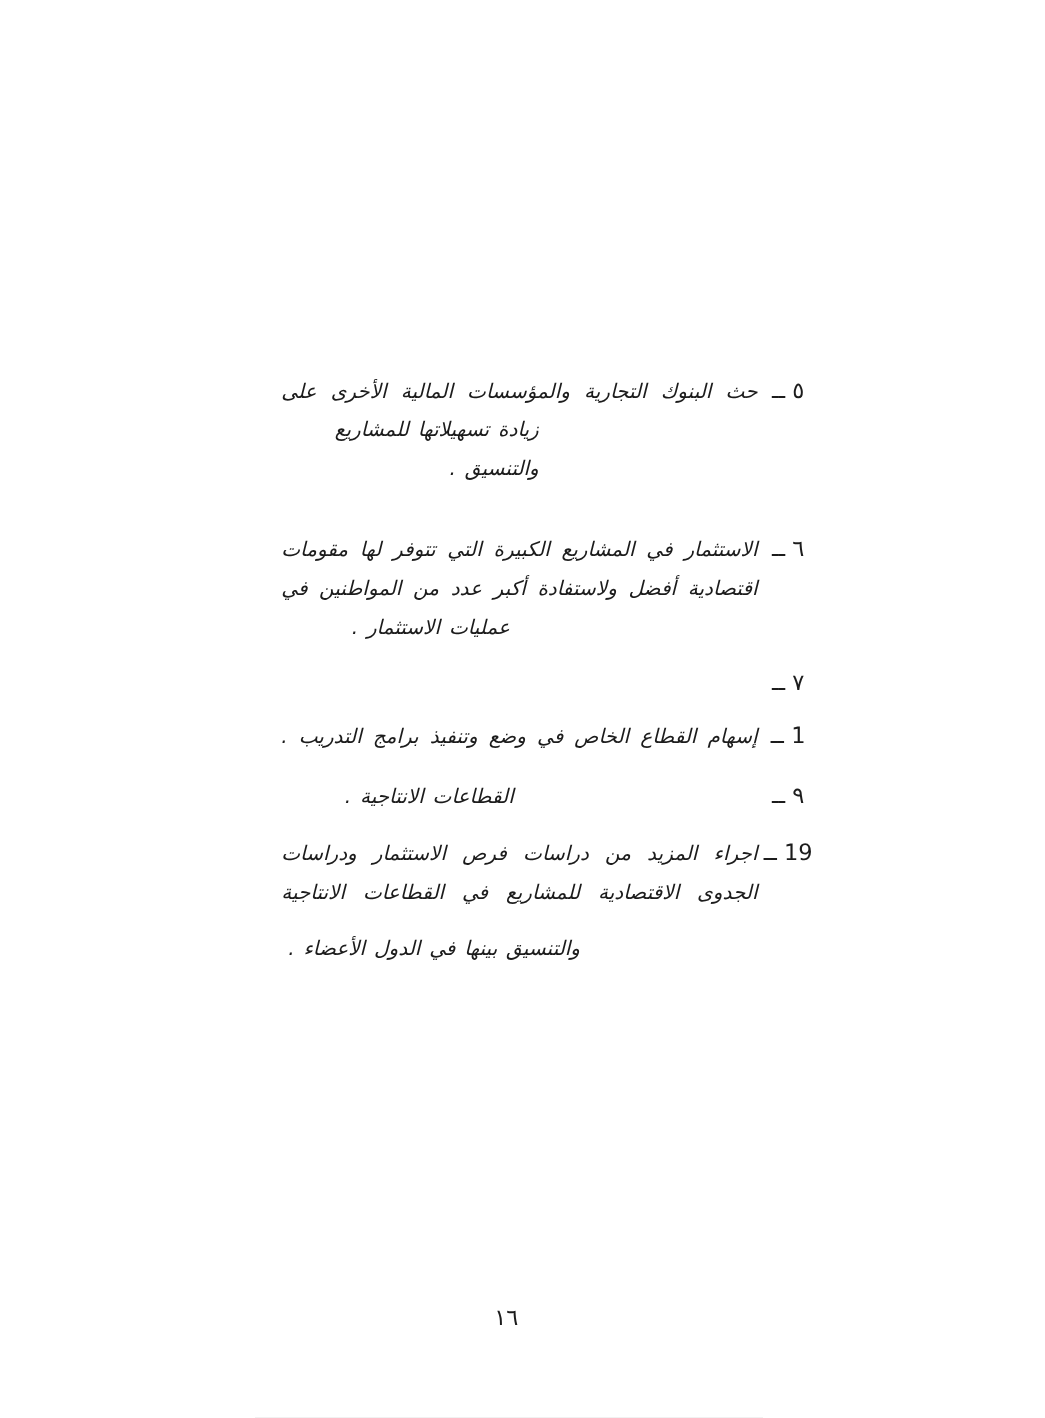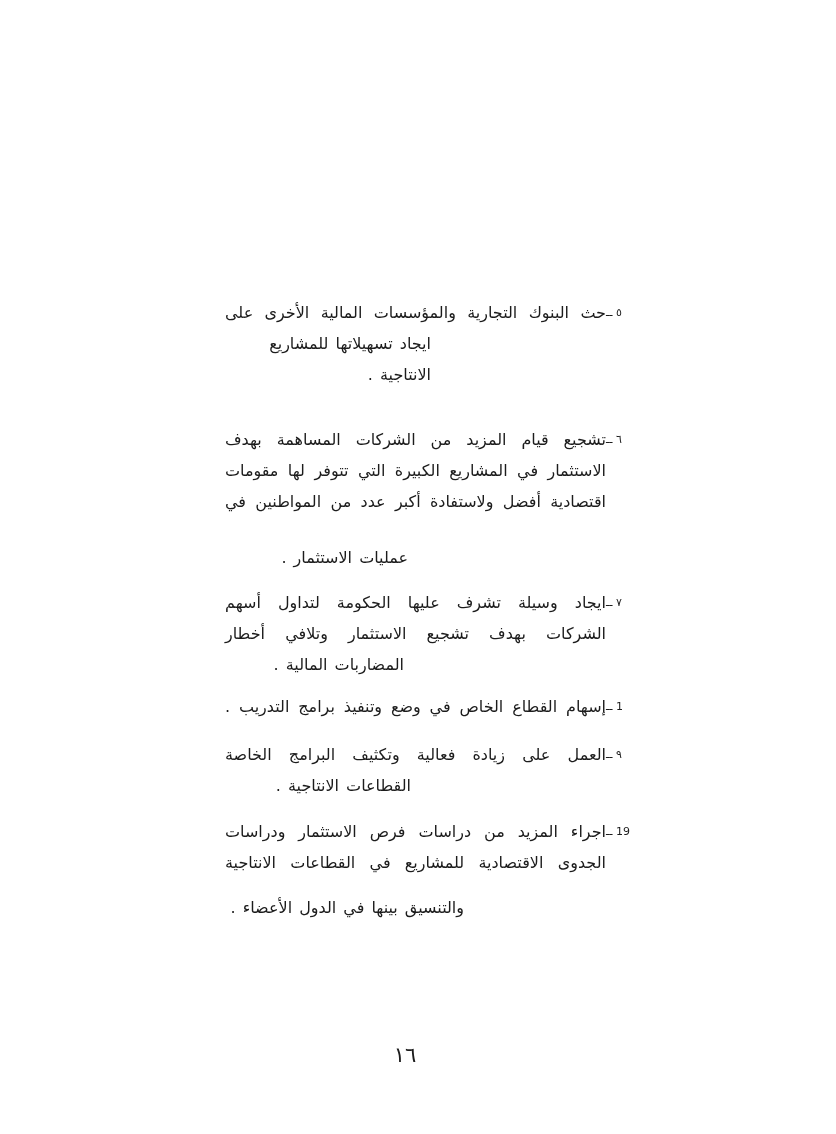--- a/index.html
+++ b/index.html
@@ -24,108 +24,102 @@
     right: 181px;
     width: 430px;
   }
   .item {
     display: flex;
     align-items: flex-start;
   }
   .num-cell {
     flex: none;
     width: 49px;
-    font-size: 11px;
+    font-size: 18px;
     line-height: 31px;
     white-space: nowrap;
-    text-align: left;
+    text-align: center;
   }
   .text-cell {
     flex: none;
     width: 381px;
   }
   .line {
     font-size: 16px;
     line-height: 31px;
     word-spacing: 2px;
     text-align: justify;
     text-align-last: justify;
+    font-style: italic;
   }
   .line.short {
     text-align: right;
     text-align-last: right;
   }
   
   .it-6  { margin-top: 34px; }
   .it-7  { margin-top: 14px; }
   .it-8  { margin-top: 11px; }
   .it-9  { margin-top: 17px; }
   .it-10 { margin-top: 15px; }
   
   .s-175 { margin-right: 175px; }
-  .s-198 { margin-right: 198px; margin-top: 25px; }
+  .s-198 { margin-right: 198px; }
   .s-202 { margin-right: 202px; }
   .s-195 { margin-right: 195px; }
   .s-142 { margin-right: 142px; margin-top: 14px; }
   .page-num {
     position: absolute;
     top: 1042px;
     left: 0;
     right: 26px;
     text-align: center;
-    font-size: 21px;
+    font-size: 18px;
     line-height: 26px;
     letter-spacing: 2px;
   }
 </style>
 </head>
 <body>
 
 <div class="doc-page">
 
   <div class="content">
 
     <div class="item it-5">
       <div class="num-cell">٥ ــ</div>
       <div class="text-cell">
         <div class="line">حث البنوك التجارية والمؤسسات المالية الأخرى على</div>
-        <div class="line short s-175">ايجاد تسهيلاتها للمشاريع الانتاجية .</div>
+        <div class="line short s-175">زيادة تسهيلاتها للمشاريع والتنسيق .</div>
       </div>
     </div>
 
     <div class="item it-6">
       <div class="num-cell">٦ ــ</div>
       <div class="text-cell">
-        <div class="line">تشجيع قيام المزيد من الشركات المساهمة بهدف</div>
         <div class="line">الاستثمار في المشاريع الكبيرة التي تتوفر لها مقومات</div>
         <div class="line">اقتصادية أفضل ولاستفادة أكبر عدد من المواطنين في</div>
         <div class="line short s-198">عمليات الاستثمار .</div>
       </div>
     </div>
 
     <div class="item it-7">
       <div class="num-cell">٧ ــ</div>
-      <div class="text-cell">
-        <div class="line">ايجاد وسيلة تشرف عليها الحكومة لتداول أسهم</div>
-        <div class="line">الشركات بهدف تشجيع الاستثمار وتلافي أخطار</div>
-        <div class="line short s-202">المضاربات المالية .</div>
-      </div>
     </div>
 
     <div class="item it-8">
       <div class="num-cell">1 ــ</div>
       <div class="text-cell">
         <div class="line">إسهام القطاع الخاص في وضع وتنفيذ برامج التدريب .</div>
       </div>
     </div>
 
     <div class="item it-9">
       <div class="num-cell">٩ ــ</div>
       <div class="text-cell">
-        <div class="line">العمل على زيادة فعالية وتكثيف البرامج الخاصة</div>
         <div class="line short s-195">القطاعات الانتاجية .</div>
       </div>
     </div>
 
     <div class="item it-10">
       <div class="num-cell">19 ــ</div>
       <div class="text-cell">
         <div class="line">اجراء المزيد من دراسات فرص الاستثمار ودراسات</div>
         <div class="line">الجدوى الاقتصادية للمشاريع في القطاعات الانتاجية</div>
         <div class="line short s-142">والتنسيق بينها في الدول الأعضاء .</div>

